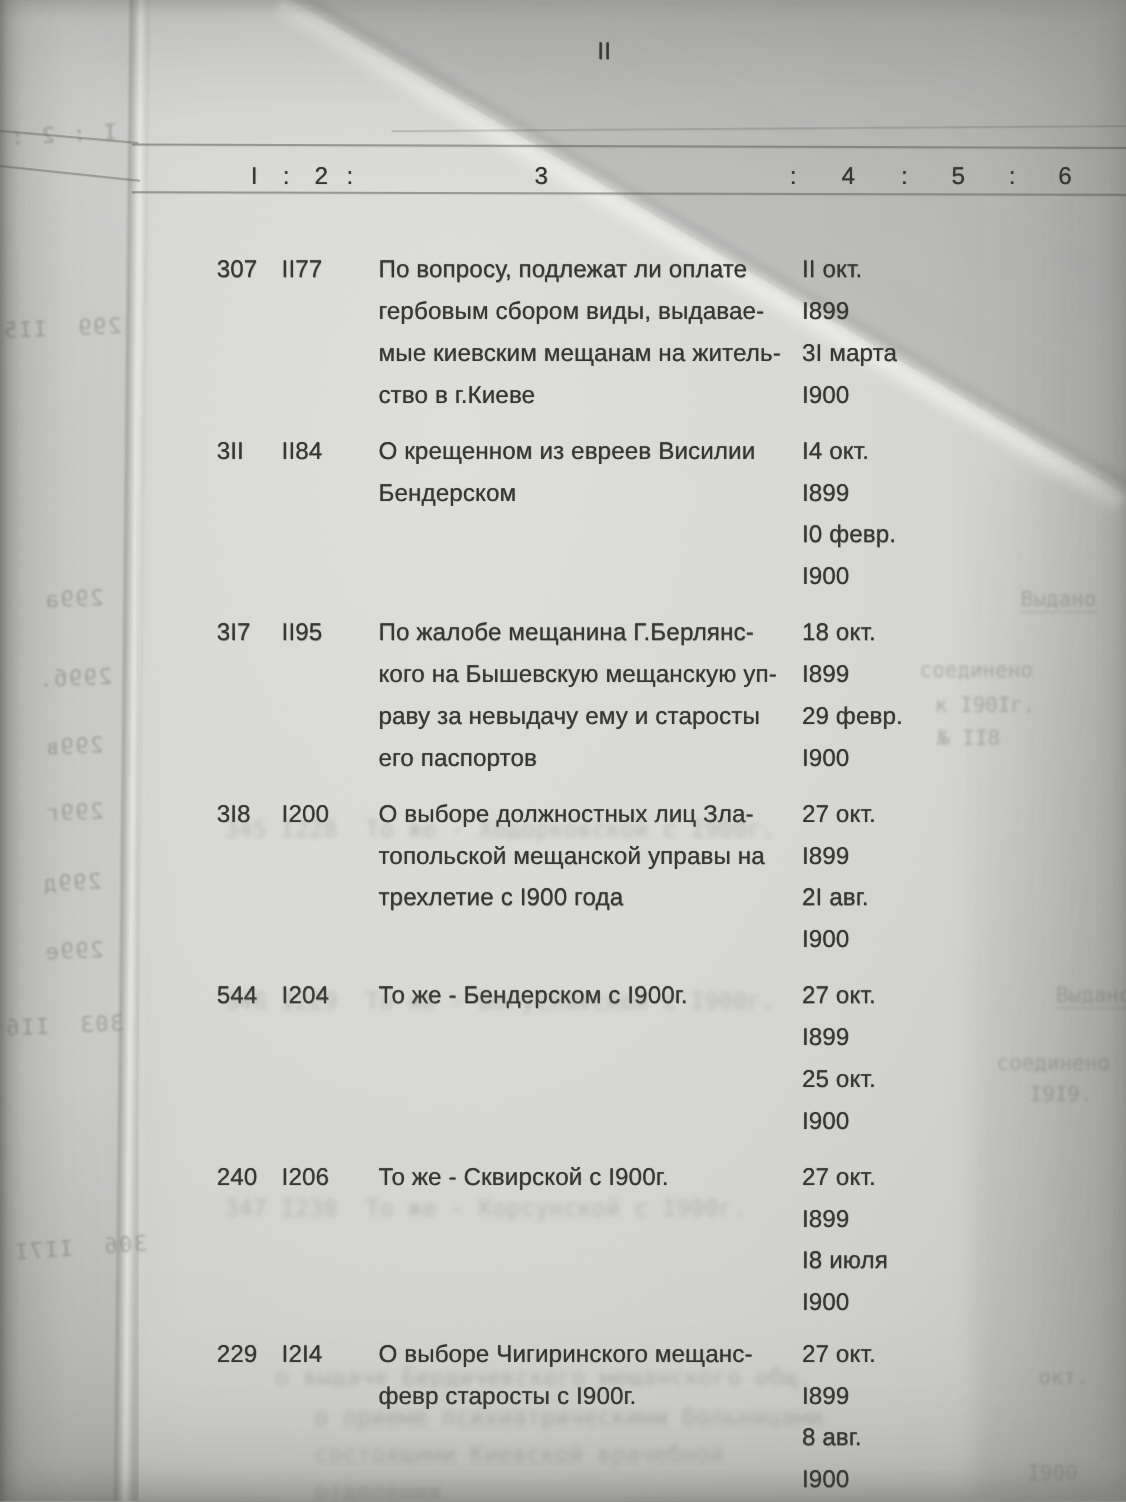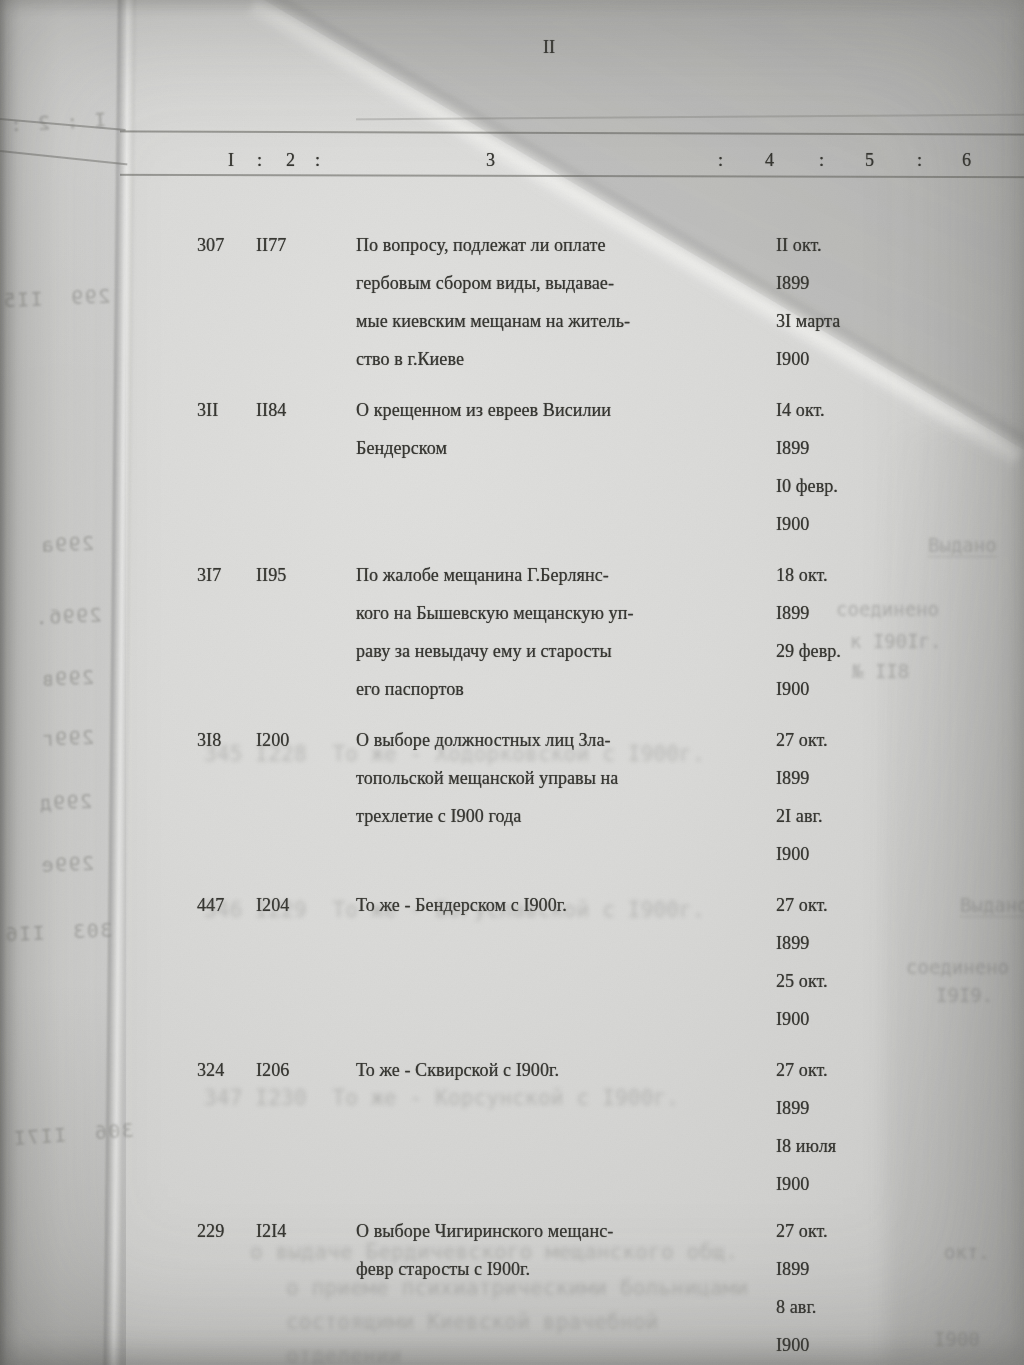--- a/index.html
+++ b/index.html
@@ -35,22 +35,22 @@
     background:linear-gradient(100deg,rgba(120,120,118,0),rgba(105,105,103,.28));filter:blur(9px);}
   .vignette{position:absolute;inset:0;pointer-events:none;
     box-shadow:inset 0 0 130px 25px rgba(72,72,68,.30), inset 0 -12px 26px rgba(55,55,51,.28), inset 0 6px 14px rgba(55,55,51,.16);}
   
   .rule{position:absolute;background:rgba(92,92,88,.55);height:1.6px;filter:blur(.4px);}
   .ruleA{left:356px;top:116px;width:668px;opacity:.45;transform:rotate(-0.4deg);}
   .ruleB{left:120px;top:132px;width:904px;transform:rotate(0.2deg);}
   .ruleC{left:120px;top:175px;width:904px;transform:rotate(0.15deg);}
   
   .typed{
-    font-family:Liberation Serif, serif;
-    font-size:18px;line-height:38px;color:#34342f;
+    font-family:Liberation Sans, sans-serif;
+    font-size:22px;line-height:38px;color:#34342f;
     text-shadow:0 0 1px rgba(50,50,46,.55),.3px .3px .4px rgba(50,50,46,.35);
     letter-spacing:.1px;white-space:pre-line;
   }
   .pageno{position:absolute;left:543px;top:28px;}
   .colhead{position:absolute;left:0;top:141px;width:1024px;height:30px;}
   .colhead span{position:absolute;top:0;}
   .colhead span:nth-child(1){left:228px}
   .colhead span:nth-child(2){left:257px}
   .colhead span:nth-child(3){left:286px}
   .colhead span:nth-child(4){left:315px}
@@ -64,21 +64,21 @@
   .rows{position:absolute;inset:0;border-radius:28px;}
   .row{position:absolute;left:0;top:0;width:1024px;}
   .rows .row:nth-child(1){top:226px}
   .rows .row:nth-child(2){top:391px}
   .rows .row:nth-child(3){top:556px}
   .rows .row:nth-child(4){top:721px}
   .rows .row:nth-child(5){top:886px}
   .rows .row:nth-child(6){top:1051px}
   .rows .row:nth-child(7){top:1212px}
   .c{position:absolute;top:0;}
-  .c1{left:197px}.c2{left:256px}.c3{left:356px;width:412px}.c4{left:776px;width:170px}
+  .c1{left:197px}.c2{left:256px}.c3{left:344px;width:412px}.c4{left:729px;width:170px}
   
   .gl{position:absolute;font-size:20px;color:rgba(100,100,96,.40);filter:blur(1.1px);
       transform:scaleX(-1) rotate(2.5deg);letter-spacing:1.5px;white-space:pre;}
   .ghost-left .gl:nth-child(1){left:2px;top:286px}
   .ghost-left .gl:nth-child(2){left:40px;top:532px}
   .ghost-left .gl:nth-child(3){left:34px;top:604px}
   .ghost-left .gl:nth-child(4){left:40px;top:666px}
   .ghost-left .gl:nth-child(5){left:40px;top:726px}
   .ghost-left .gl:nth-child(6){left:38px;top:790px}
   .ghost-left .gl:nth-child(7){left:40px;top:852px}
@@ -183,30 +183,30 @@
       <div class="c c2 typed">I200</div>
       <div class="c c3 typed">О выборе должностных лиц Зла-
 топольской мещанской управы на
 трехлетие с I900 года</div>
       <div class="c c4 typed">27 окт.
 I899
 2I авг.
 I900</div>
     </div>
     <div class="row">
-      <div class="c c1 typed">447</div>
+      <div class="c c1 typed">544</div>
       <div class="c c2 typed">I204</div>
       <div class="c c3 typed">То же - Бендерском с I900г.</div>
       <div class="c c4 typed">27 окт.
 I899
 25 окт.
 I900</div>
     </div>
     <div class="row">
-      <div class="c c1 typed">324</div>
+      <div class="c c1 typed">240</div>
       <div class="c c2 typed">I206</div>
       <div class="c c3 typed">То же - Сквирской с I900г.</div>
       <div class="c c4 typed">27 окт.
 I899
 I8 июля
 I900</div>
     </div>
     <div class="row">
       <div class="c c1 typed">229</div>
       <div class="c c2 typed">I2I4</div>

